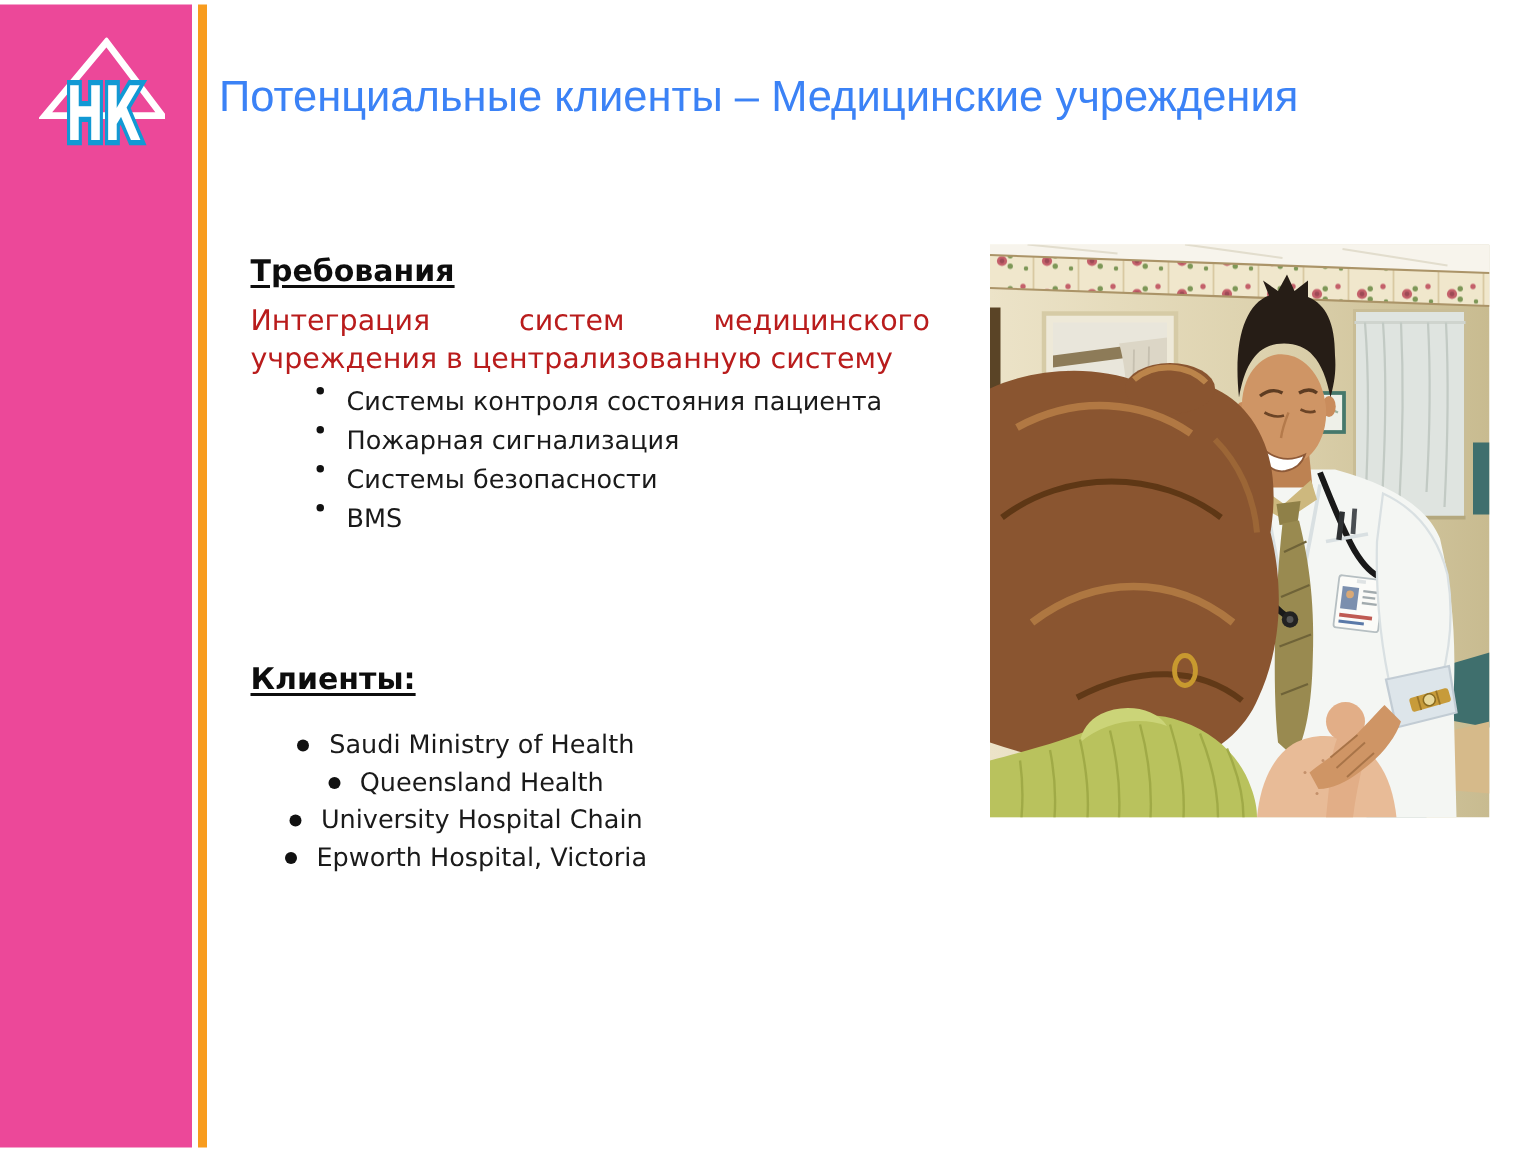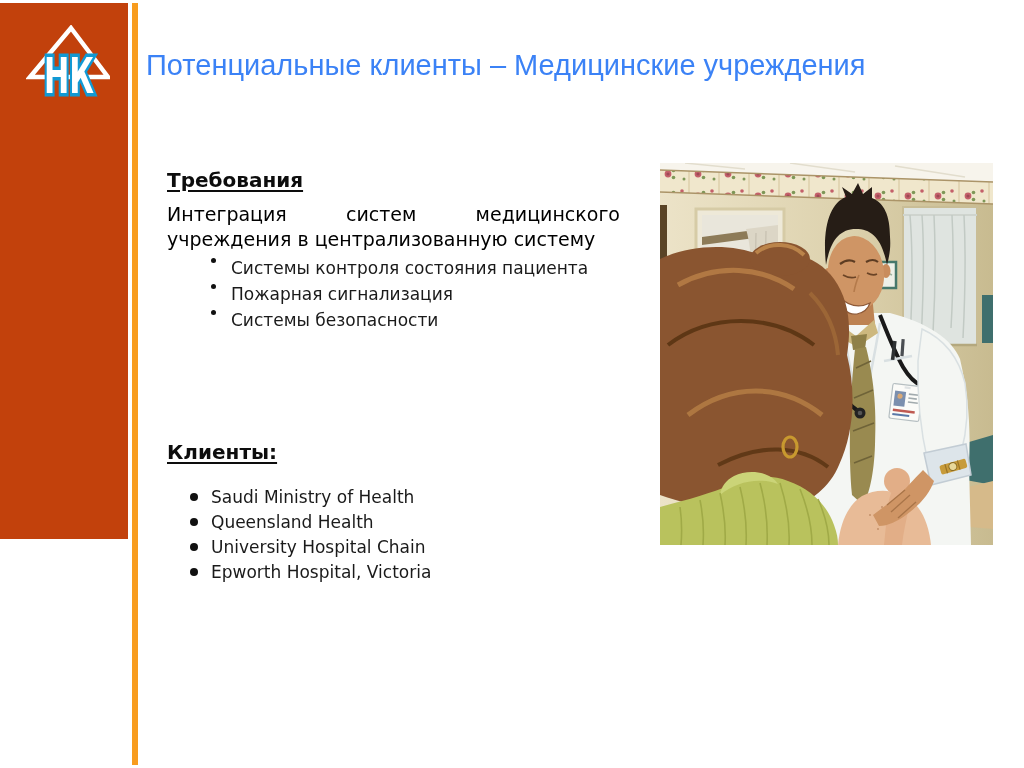--- a/index.html
+++ b/index.html
@@ -1,45 +1,45 @@
 <!DOCTYPE html>
 <html><head>
 <meta charset="utf-8">
 <style>
   html,body{margin:0;padding:0;background:#ffffff;}
   .slide{
     position:relative;width:1024px;height:768px;background:#ffffff;overflow:hidden;
     font-family:"DejaVu Sans",sans-serif;color:#161616;
   }
-  .sidebar{position:absolute;left:0;top:3px;width:128px;height:536px;background:#c2410c;text-align:center;}
+  .sidebar{position:absolute;left:0;top:3px;width:128px;height:762px;background:#ec4899;text-align:center;}
   .logo{position:absolute;left:26px;top:22px;width:84px;height:74px;}
   .accent-stripe{position:absolute;left:132px;top:3px;width:6px;height:762px;background:#f89c1e;}
   .title{
     position:absolute;left:146px;top:48px;width:870px;
     font-family:"Liberation Sans",sans-serif;font-size:29px;line-height:34px;color:#3b82f6;
     white-space:nowrap;
   }
   .sec-heading{
     position:absolute;font-size:20px;font-weight:bold;color:#0d0d0d;
     text-decoration:underline;text-underline-offset:3px;text-decoration-thickness:2px;
   }
   #req-heading{left:167px;top:168px;text-decoration:underline;}
   #cli-heading{left:167px;top:440px;}
   .intro{
     position:absolute;left:167px;top:202px;width:453px;
-    font-size:19px;line-height:25px;color:#000000;text-align:justify;
+    font-size:19px;line-height:25px;color:#b91c1c;text-align:justify;
   }
   ul.bullets{list-style:none;margin:0;padding:0;position:absolute;color:#1a1a1a;}
   #req-list{left:211px;top:258px;font-size:17px;}
   #req-list li{height:26px;display:flex;}
   #req-list li::before{
     content:"";flex:0 0 auto;width:5px;height:5px;border-radius:50%;background:#111;margin-right:15px;
   }
   #cli-list{left:190px;top:484px;font-size:17px;}
-  #cli-list li{height:25px;display:flex;align-items:center;}
+  #cli-list li{height:25px;display:flex;align-items:center;justify-content:center;}
   #cli-list li::before{
     content:"";flex:0 0 auto;width:8px;height:8px;border-radius:50%;background:#111;margin-right:13px;
   }
   .photo{position:absolute;left:660px;top:163px;width:333px;height:382px;}
   .photo svg{display:block;width:100%;height:100%;}
 </style>
 </head>
 <body>
 
 <div class="slide">
@@ -61,20 +61,23 @@
 
   <ul class="bullets" id="req-list">
     <li>
         <span>Системы контроля состояния пациента</span>
       </li>
     <li>
         <span>Пожарная сигнализация</span>
       </li>
     <li>
         <span>Системы безопасности</span>
+      </li>
+    <li>
+        <span>BMS</span>
       </li>
   </ul>
 
   <div class="sec-heading" id="cli-heading">Клиенты:</div>
 
   <ul class="bullets" id="cli-list">
     <li>
         <span>Saudi Ministry of Health</span>
       </li>
     <li>

